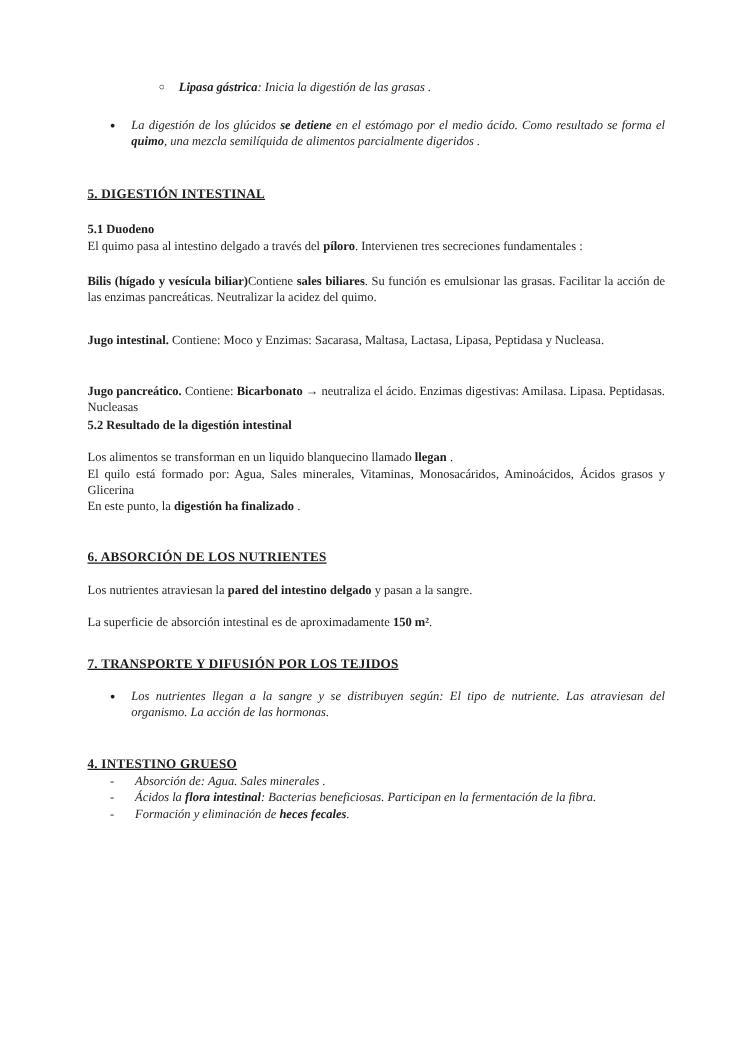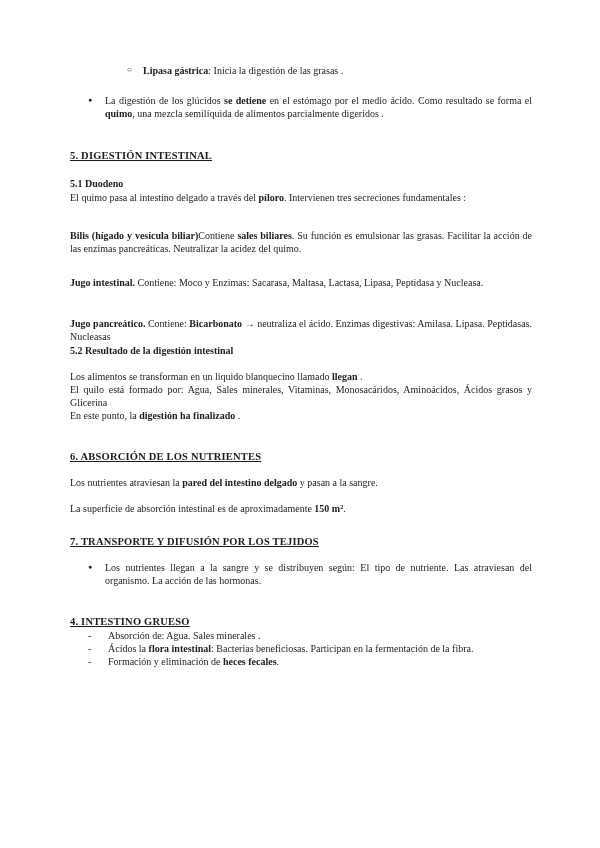--- a/index.html
+++ b/index.html
@@ -14,31 +14,31 @@
     font-size:10px;
     line-height:13px;
     color:#1c1c1c;
     overflow:hidden;
   }
   .p{text-align:justify;}
   .h{font-weight:bold;text-decoration:underline;font-size:10.5px;letter-spacing:.2px;}
   .sub{font-weight:bold;}
   b{font-weight:bold;}
   .li{display:flex;align-items:flex-start;}
-  .li .txt{flex:1 1 auto;text-align:justify;}
+  .li .txt{flex:1 1 auto;text-align:justify;font-style:italic;}
   .li-disc{padding-left:18px;}
   .li-disc .mk{flex:0 0 17px;font-size:7px;line-height:13px;}
   .li-circle{padding-left:57px;}
   .li-circle .mk{flex:0 0 16px;font-size:8px;line-height:12px;}
   .li-dash{padding-left:18px;}
   .li-dash .mk{flex:0 0 20px;}
   
   .mt12{margin-top:1px}.mt13{margin-top:13px}.mt15{margin-top:15px}
   .mt17{margin-top:17px}.mt20{margin-top:20px}.mt21{margin-top:21px}
-  .mt25{margin-top:25px}.mt28{margin-top:28px}.mt29{margin-top:29px}
+  .mt25{margin-top:15px}.mt28{margin-top:28px}.mt29{margin-top:29px}
 </style>
 </head>
 <body>
 
 <div class="page">
 
   <div class="li li-circle">
     <span class="mk">○</span>
     <div class="txt"><b>Lipasa gástrica</b><span>: Inicia la digestión de las grasas .</span></div>
   </div>

